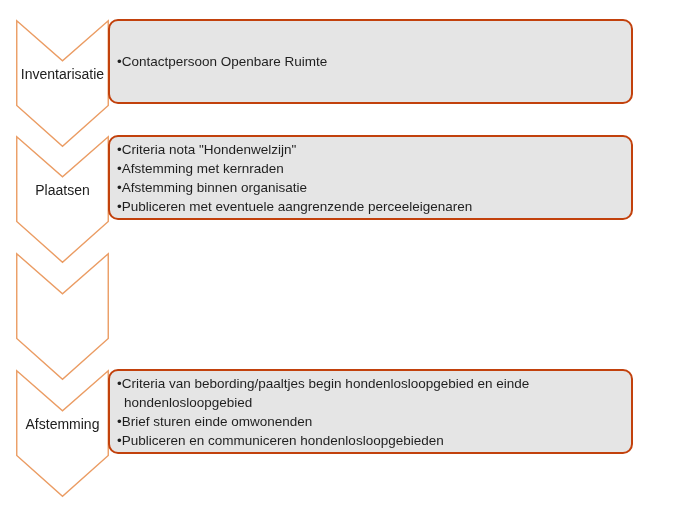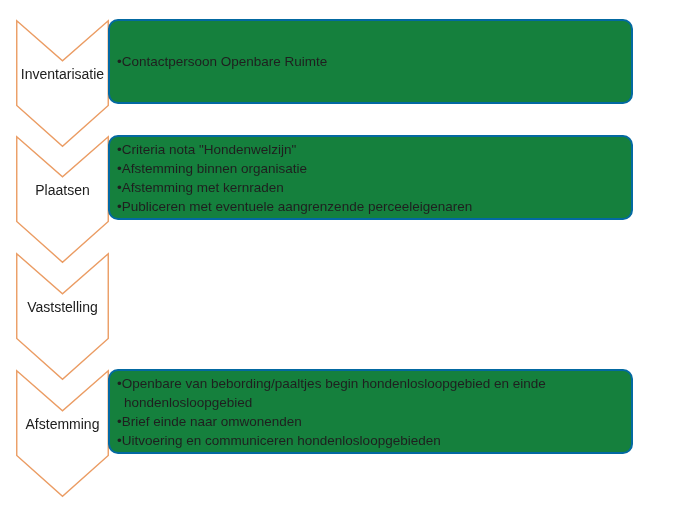--- a/index.html
+++ b/index.html
@@ -51,22 +51,22 @@
     color: #202020;
     white-space: nowrap;
   }
   .box {
     position: absolute;
     left: 108px;
     top: -1px;
     width: 525px;
     height: 85px;
     box-sizing: border-box;
-    background: #15803d;
-    border: 2px solid #0369a1;
+    background: #e5e5e5;
+    border: 2px solid #c2410c;
     border-radius: 10px;
     display: flex;
     flex-direction: column;
     justify-content: center;
     padding: 3px 12px 3px 7px;
   }
   .bullets {
     margin: 0;
     padding: 0;
     list-style: none;
@@ -100,41 +100,40 @@
   </div>
 
   <div class="section s1">
     <svg class="chevron" viewBox="0 0 93 127" aria-hidden="true">
       <path class="chev-path" d="M0.75,0.75 L46.5,40.75 L92.25,0.75 L92.25,85.5 L46.5,126.25 L0.75,85.5 Z"></path>
     </svg>
     <div class="chev-label">Plaatsen</div>
     <div class="box">
       <ul class="bullets">
         <li>Criteria nota "Hondenwelzijn"</li>
+        <li>Afstemming met kernraden</li>
         <li>Afstemming binnen organisatie</li>
-        <li>Afstemming met kernraden</li>
         <li>Publiceren met eventuele aangrenzende perceeleigenaren</li>
       </ul>
     </div>
   </div>
 
   <div class="section s2">
     <svg class="chevron" viewBox="0 0 93 127" aria-hidden="true">
       <path class="chev-path" d="M0.75,0.75 L46.5,40.75 L92.25,0.75 L92.25,85.5 L46.5,126.25 L0.75,85.5 Z"></path>
     </svg>
-    <div class="chev-label">Vaststelling</div>
   </div>
 
   <div class="section s3">
     <svg class="chevron" viewBox="0 0 93 127" aria-hidden="true">
       <path class="chev-path" d="M0.75,0.75 L46.5,40.75 L92.25,0.75 L92.25,85.5 L46.5,126.25 L0.75,85.5 Z"></path>
     </svg>
     <div class="chev-label">Afstemming</div>
     <div class="box">
       <ul class="bullets">
-        <li>Openbare van bebording/paaltjes begin hondenlosloopgebied en einde hondenlosloopgebied</li>
-        <li>Brief einde naar omwonenden</li>
-        <li>Uitvoering en communiceren hondenlosloopgebieden</li>
+        <li>Criteria van bebording/paaltjes begin hondenlosloopgebied en einde hondenlosloopgebied</li>
+        <li>Brief sturen einde omwonenden</li>
+        <li>Publiceren en communiceren hondenlosloopgebieden</li>
       </ul>
     </div>
   </div>
 
 </div>
 
 </body></html>

